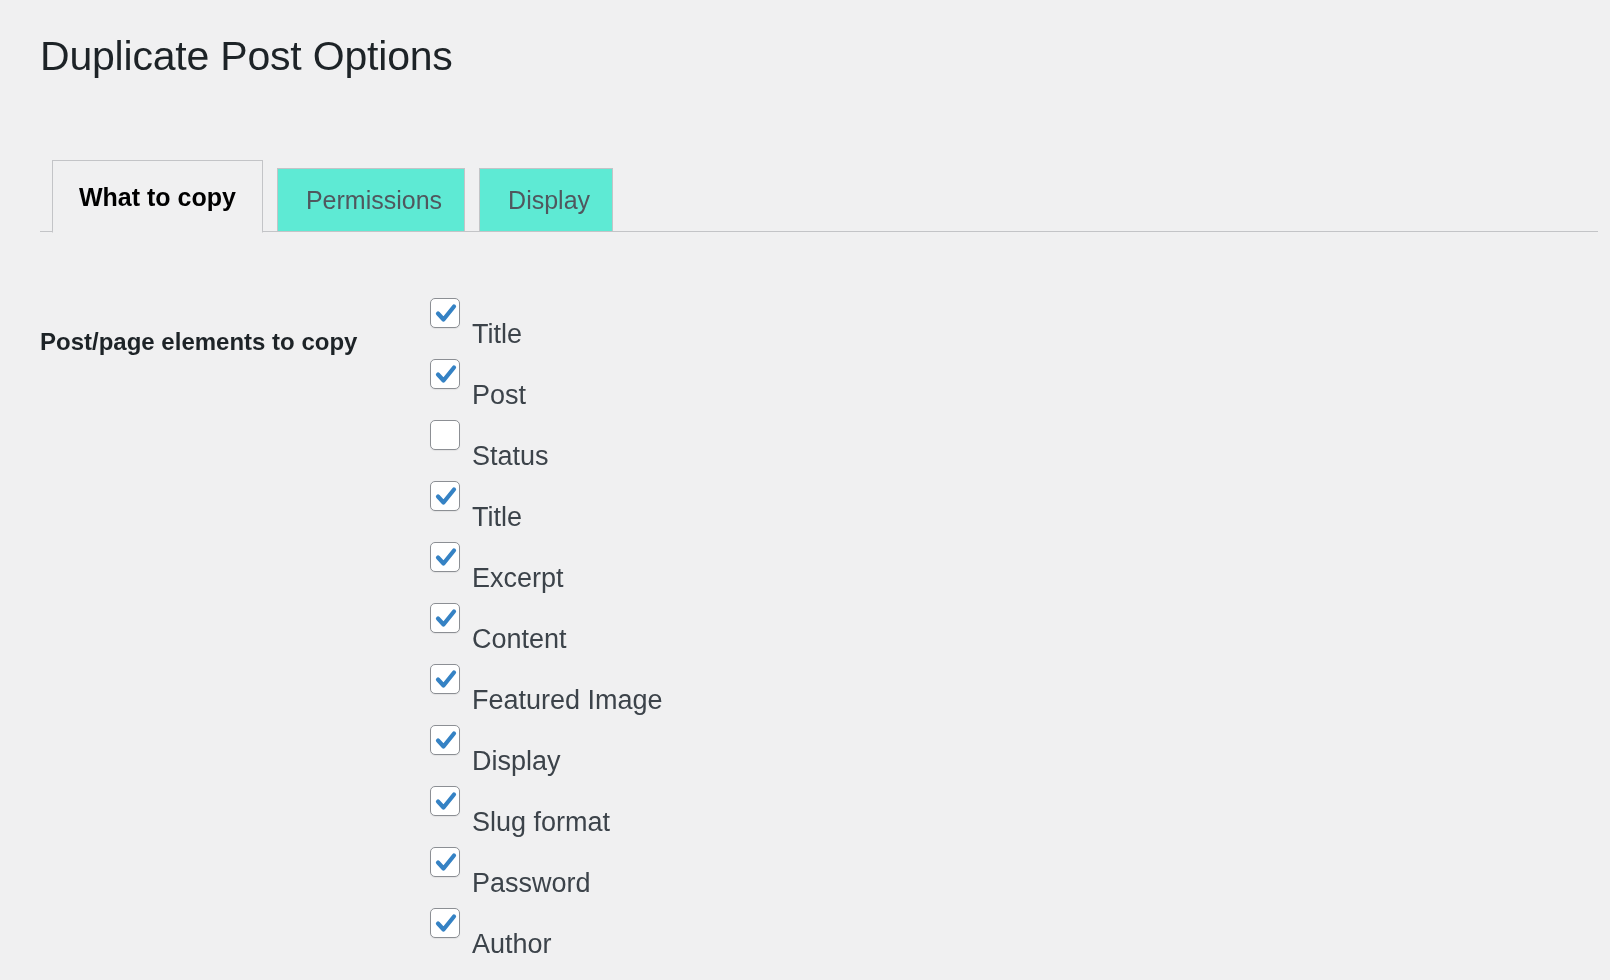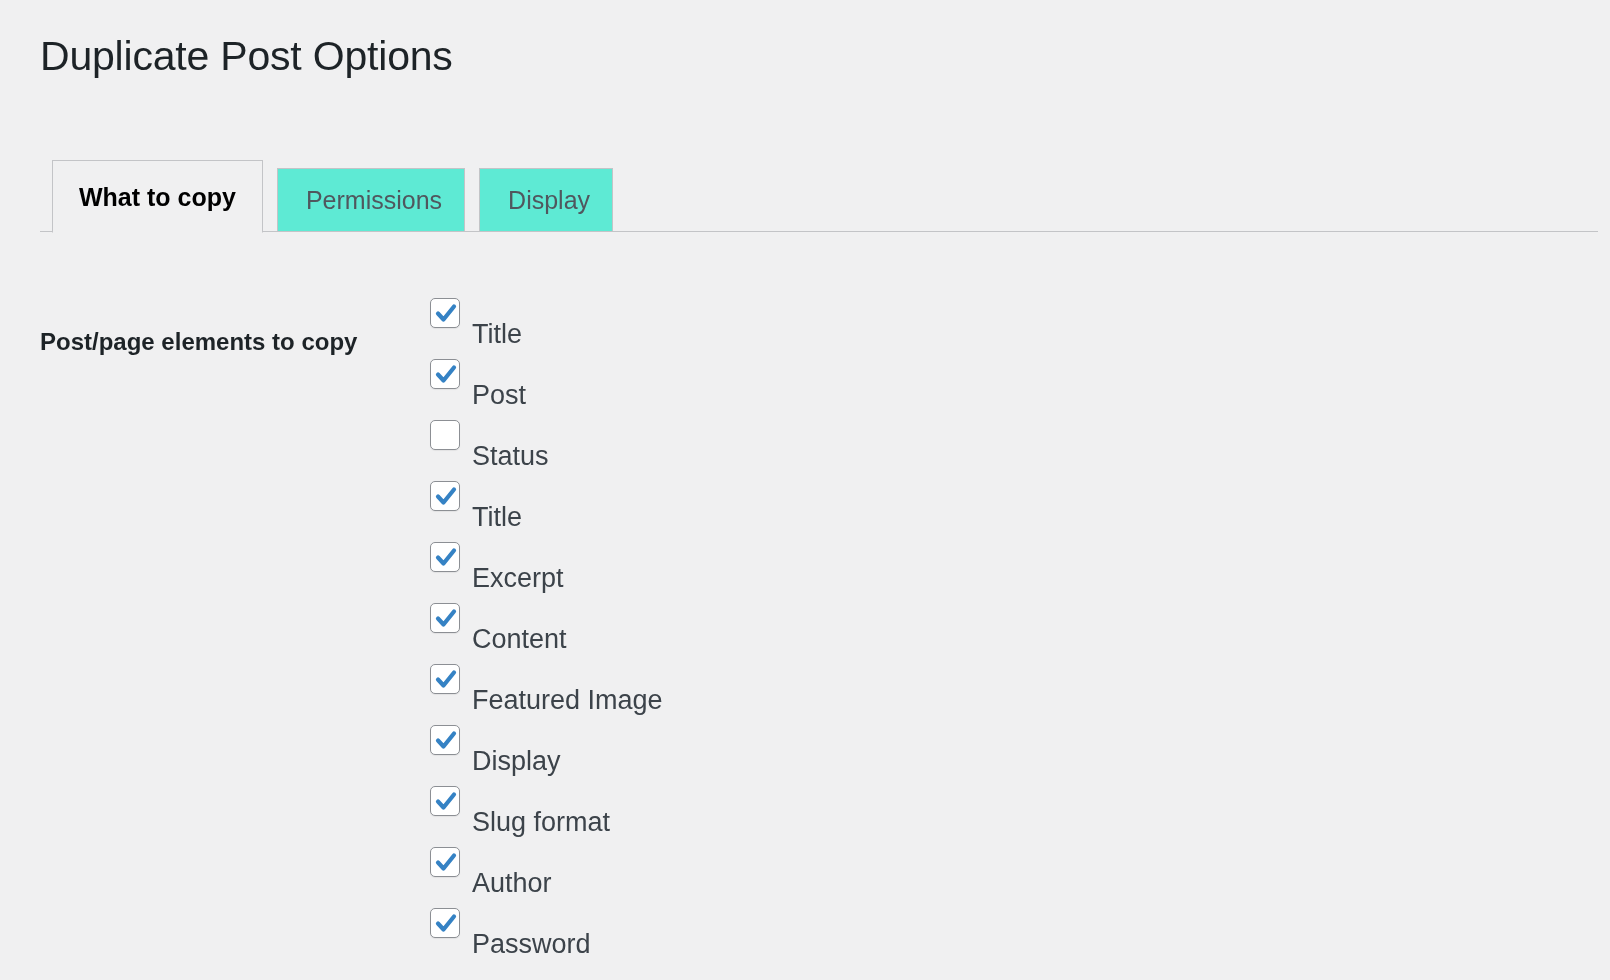--- a/index.html
+++ b/index.html
@@ -261,29 +261,29 @@
           </span>
           <span class="cb-label">Slug format</span>
         </label>
 
         <label class="checkbox-row">
           <span class="cbox">
             <svg viewBox="0 0 34 34" aria-hidden="true">
                 <path d="M9 17.5 L14.5 23.5 L25 10.5" fill="none" stroke="#3582c4" stroke-width="4.2" stroke-linecap="round" stroke-linejoin="round"></path>
               </svg>
           </span>
+          <span class="cb-label">Password</span>
+        </label>
+
+        <label class="checkbox-row">
+          <span class="cbox">
+            <svg viewBox="0 0 34 34" aria-hidden="true">
+                <path d="M9 17.5 L14.5 23.5 L25 10.5" fill="none" stroke="#3582c4" stroke-width="4.2" stroke-linecap="round" stroke-linejoin="round"></path>
+              </svg>
+          </span>
           <span class="cb-label">Author</span>
-        </label>
-
-        <label class="checkbox-row">
-          <span class="cbox">
-            <svg viewBox="0 0 34 34" aria-hidden="true">
-                <path d="M9 17.5 L14.5 23.5 L25 10.5" fill="none" stroke="#3582c4" stroke-width="4.2" stroke-linecap="round" stroke-linejoin="round"></path>
-              </svg>
-          </span>
-          <span class="cb-label">Password</span>
         </label>
 
       </div>
     </div>
   </div>
 
 </div>
 
 </body></html>

